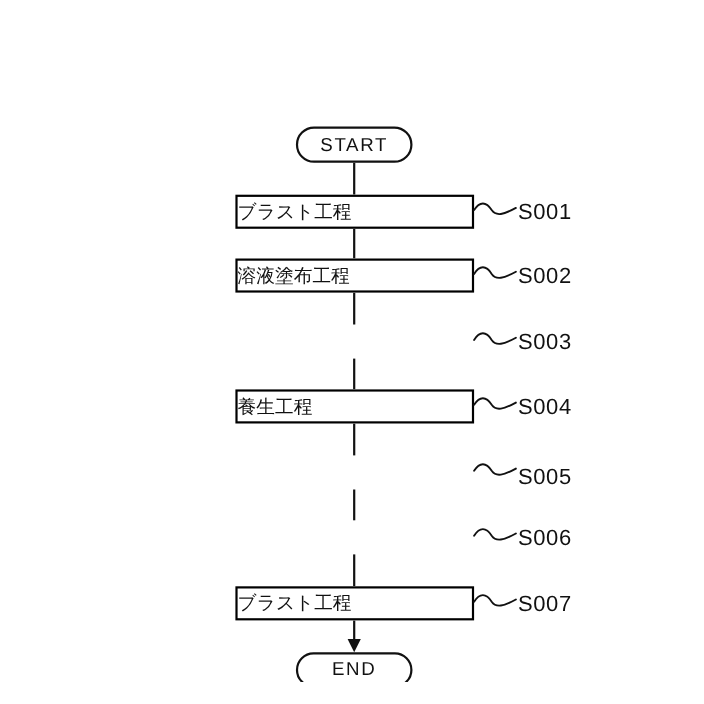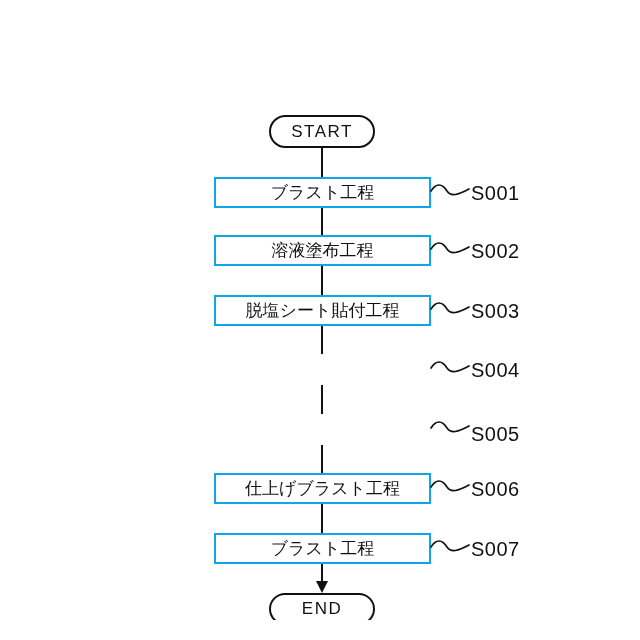--- a/index.html
+++ b/index.html
@@ -28,25 +28,24 @@
     justify-content: center;
     font-size: 17px;
     letter-spacing: 1.5px;
     box-sizing: border-box;
   }
   .pbox {
     position: absolute;
     left: 214px;
     width: 217px;
     height: 31px;
-    border: 2px solid #0ea5e9;
+    border: 2px solid #000000;
     background: #ffffff;
     display: flex;
     align-items: center;
-    justify-content: center;
     font-size: 17px;
     box-sizing: border-box;
   }
   .vline {
     position: absolute;
     left: 321px;
     width: 2px;
     background: #111111;
   }
   .arrowhead {
@@ -110,41 +109,38 @@
   <span class="slabel" style="top:180px">S001</span>
 
   <div class="pbox" style="top:235px">
     <span>溶液塗布工程</span>
   </div>
   <svg class="tilde" style="top:239px" viewBox="0 0 40 20">
       <path d="M1,10 C6,2 12,2 17,10 C21,16 28,14 39,8"></path>
     </svg>
   <span class="slabel" style="top:238px">S002</span>
 
-  <div class="pbox" style="top:295px">
-    <span>脱塩シート貼付工程</span>
-  </div>
   <svg class="tilde" style="top:299px" viewBox="0 0 40 20">
       <path d="M1,10 C6,2 12,2 17,10 C21,16 28,14 39,8"></path>
     </svg>
   <span class="slabel" style="top:298px">S003</span>
 
+  <div class="pbox" style="top:354px">
+    <span>養生工程</span>
+  </div>
   <svg class="tilde" style="top:358px" viewBox="0 0 40 20">
       <path d="M1,10 C6,2 12,2 17,10 C21,16 28,14 39,8"></path>
     </svg>
   <span class="slabel" style="top:357px">S004</span>
 
   <svg class="tilde" style="top:418px" viewBox="0 0 40 20">
       <path d="M1,10 C6,2 12,2 17,10 C21,16 28,14 39,8"></path>
     </svg>
   <span class="slabel" style="top:421px">S005</span>
 
-  <div class="pbox" style="top:473px">
-    <span>仕上げブラスト工程</span>
-  </div>
   <svg class="tilde" style="top:477px" viewBox="0 0 40 20">
       <path d="M1,10 C6,2 12,2 17,10 C21,16 28,14 39,8"></path>
     </svg>
   <span class="slabel" style="top:476px">S006</span>
 
   <div class="pbox" style="top:533px">
     <span>ブラスト工程</span>
   </div>
   <svg class="tilde" style="top:537px" viewBox="0 0 40 20">
       <path d="M1,10 C6,2 12,2 17,10 C21,16 28,14 39,8"></path>

